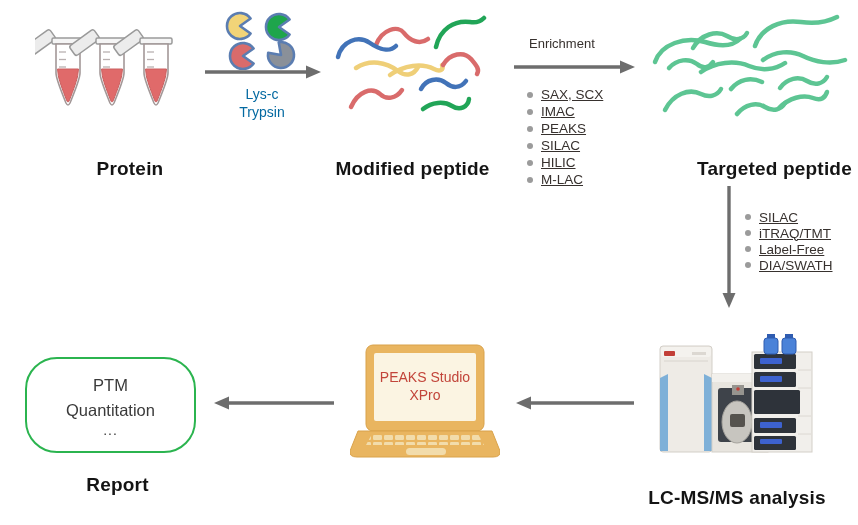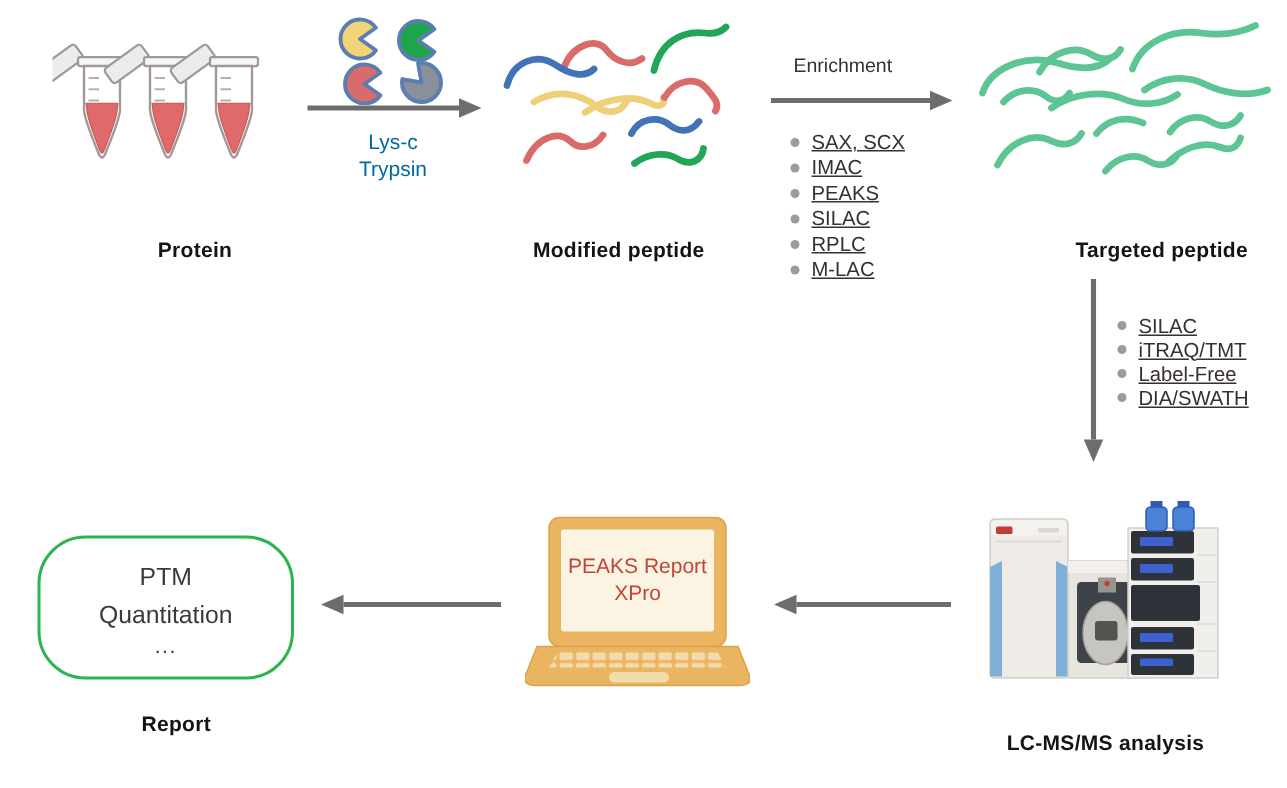--- a/index.html
+++ b/index.html
@@ -1,19 +1,19 @@
 <!DOCTYPE html>
 <html><head>
 <meta charset="utf-8">
 <style>
   html,body{margin:0;padding:0;background:#ffffff;}
   .canvas{position:relative;width:858px;height:525px;background:#ffffff;
           font-family:"Liberation Sans",sans-serif;overflow:hidden;}
   .abs{position:absolute;}
-  .stage-label{position:absolute;font-weight:700;font-size:14px;color:#141414;
+  .stage-label{position:absolute;font-weight:700;font-size:19px;color:#141414;
                text-align:center;letter-spacing:.2px;white-space:nowrap;}
   .enrich-title{position:absolute;font-size:13px;color:#37312e;}
   .digestion{position:absolute;text-align:center;font-size:14px;color:#0369a1;line-height:1.28;}
   .bullet-list{position:absolute;list-style:none;margin:0;padding:0;font-size:13.5px;color:#37312e;text-decoration:underline;}
   .bullet-list li{display:flex;align-items:center;height:17px;white-space:nowrap;}
   .bullet-list.tight li{height:16px;}
   .dot{width:6px;height:6px;border-radius:50%;background:#9b9b9b;margin-right:8px;flex:none;}
   .report-box{position:absolute;border:2.5px solid #2bb44f;border-radius:32px;background:#ffffff;
               display:flex;flex-direction:column;align-items:center;justify-content:center;
               color:#3a3a3a;font-size:16.5px;line-height:1.5;text-align:center;}
@@ -101,21 +101,21 @@
     <li>
         <span class="dot"></span>
         <span>PEAKS</span>
       </li>
     <li>
         <span class="dot"></span>
         <span>SILAC</span>
       </li>
     <li>
         <span class="dot"></span>
-        <span>RPLC</span>
+        <span>HILIC</span>
       </li>
     <li>
         <span class="dot"></span>
         <span>M-LAC</span>
       </li>
   </ul>
 
   <svg class="abs" style="left:645px;top:10px" width="205" height="112" viewBox="0 0 205 112">
     <g fill="none" stroke="#5dc593" stroke-width="4.5" stroke-linecap="round">
       <path d="M10,52 C16,34 40,26 60,32 C76,37 88,36 95,29"></path>
@@ -212,21 +212,21 @@
       </pattern>
     </defs>
     <rect x="16" y="2" width="118" height="86" rx="7" fill="#e9b560" stroke="#d9a24b"></rect>
     <rect x="24" y="10" width="102" height="68" rx="2" fill="#fbf4e2"></rect>
     <path d="M8,88 L142,88 L150,108 Q151,114 143,114 L7,114 Q-1,114 0,108 Z" fill="#e9b560" stroke="#d9a24b"></path>
     <path d="M22,91 L128,91 L134,102 L16,102 Z" fill="url(#keys)"></path>
     <rect x="56" y="105" width="40" height="7" rx="3.5" fill="#f2dcab"></rect>
   </svg>
 
   <div class="laptop-text" style="left:366px;top:368px;width:118px">
-    <div>PEAKS Report</div>
+    <div>PEAKS Studio</div>
     <div>XPro</div>
   </div>
 
 
   <svg class="abs" style="left:208px;top:393px" width="128" height="20" viewBox="0 0 128 20">
     <line x1="126" y1="10" x2="21" y2="10" stroke="#6d6d6d" stroke-width="3.4"></line>
     <polygon points="21,3.5 6,10 21,16.5" fill="#6d6d6d"></polygon>
   </svg>
 
   <div class="report-box" style="left:25px;top:357px;width:167px;height:92px">

